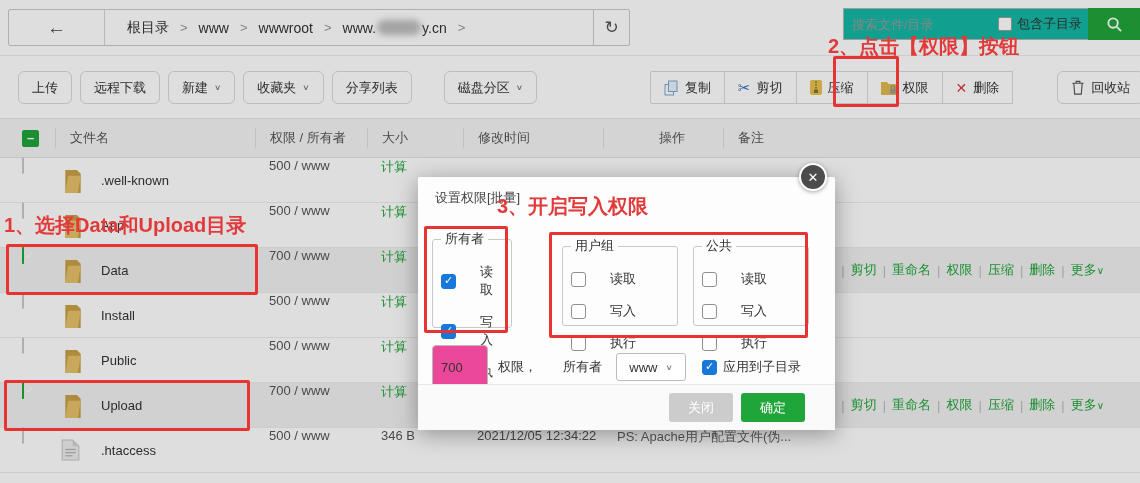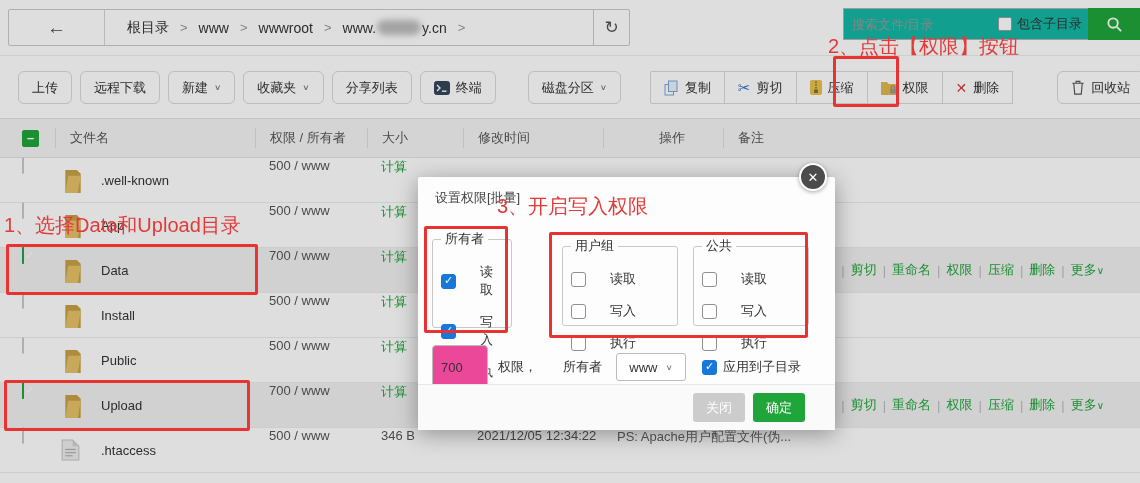--- a/index.html
+++ b/index.html
@@ -82,25 +82,25 @@
   .mcb { width:15px; height:15px; border:1px solid #8f8f8f; border-radius:3px; background:#fff; position:relative; cursor:pointer; flex:none; }
   .mcb.on { background:#1778d9; border-color:#1778d9; }
   .mcb.on::after { content:"✓"; position:absolute; left:2px; top:-1px; color:#fff; font-size:11px; font-weight:bold; }
   .permrow { position:absolute; left:14px; top:168px; right:8px; display:flex; align-items:center; font-size:13px; color:#333; }
   .permrow input { width:56px; height:44px; border:1px solid #bbb; border-radius:4px; padding:0 8px; font-size:13px; color:#333; font-family:inherit; outline:none; background:#ec4899; }
   .lab-perm { margin-left:10px; }
   .lab-owner { margin-left:26px; }
   .selbox { margin-left:14px; width:70px; height:28px; border:1px solid #bbb; border-radius:3px; background:#fff; display:flex; align-items:center; justify-content:center; gap:8px; cursor:pointer; }
   .applywrap { margin-left:16px; display:flex; align-items:center; gap:6px; }
   .m-footer { position:absolute; left:0; right:0; bottom:0; height:46px; background:#fafafa; border-top:1px solid #e8e8e8; display:flex; align-items:center; justify-content:flex-end; gap:8px; padding-right:30px; }
-  .btn { height:29px; padding:0 13px; border-radius:3px; font-size:13px; color:#fff; display:flex; align-items:center; cursor:pointer; border:0; }
+  .btn { height:29px; padding:0 19px; border-radius:3px; font-size:13px; color:#fff; display:flex; align-items:center; cursor:pointer; border:0; }
   .btn-close { background:#cccccc; }
   .btn-ok { background:#20a53a; }
   
-  .ann { position:absolute; z-index:60; color:#e23a3a; font-weight:normal; white-space:nowrap; }
+  .ann { position:absolute; z-index:60; color:#e23a3a; font-weight:bold; white-space:nowrap; }
   #ann1 { left:4px; top:212px; font-size:20px; }
   #ann2 { left:828px; top:33px; font-size:20px; }
   #ann3 { left:497px; top:193px; font-size:20px; }
   .rbox { position:absolute; border:3px solid #e83333; border-radius:2px; z-index:60; pointer-events:none; }
   #rb-data   { left:6px;   top:244px; width:252px; height:51px; }
   #rb-upload { left:4px;   top:380px; width:246px; height:51px; }
   #rb-perm   { left:833px; top:56px;  width:66px;  height:51px; }
   #rb-owner  { left:424px; top:226px; width:84px;  height:107px; }
   #rb-groups { left:549px; top:232px; width:259px; height:106px; }
 </style>
@@ -156,28 +156,20 @@
       <span>新建</span>
       <span class="chev">∨</span>
     </div>
   <div class="tbtn">
       <span>收藏夹</span>
       <span class="chev">∨</span>
     </div>
   <div class="tbtn">
       <span>分享列表</span>
     </div>
-  <div class="tbtn">
-    <svg width="16" height="14" viewBox="0 0 16 14">
-        <rect x="0.5" y="0.5" width="15" height="13" rx="2" fill="#35475a" stroke="#35475a"></rect>
-        <path d="M3 4l3 3-3 3" stroke="#fff" stroke-width="1.4" fill="none"></path>
-        <line x1="8" y1="10.2" x2="12.5" y2="10.2" stroke="#fff" stroke-width="1.4"></line>
-      </svg>
-    <span>终端</span>
-  </div>
   <div class="tbtn gap-left">
       <span>磁盘分区</span>
       <span class="chev">∨</span>
     </div>
 </div>
 
 <div class="tb-right">
   <div class="segbtn">
     <svg width="15" height="16" viewBox="0 0 15 16">
         <rect x="1" y="4.5" width="8.5" height="10.5" fill="#fff" stroke="#7aa7d9"></rect>

